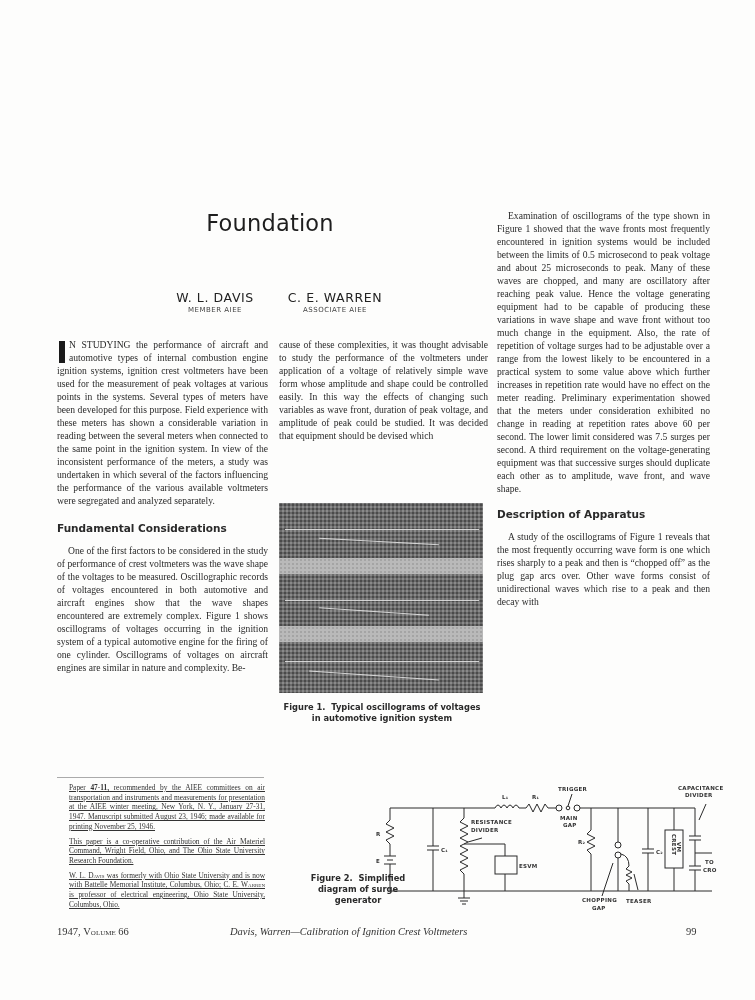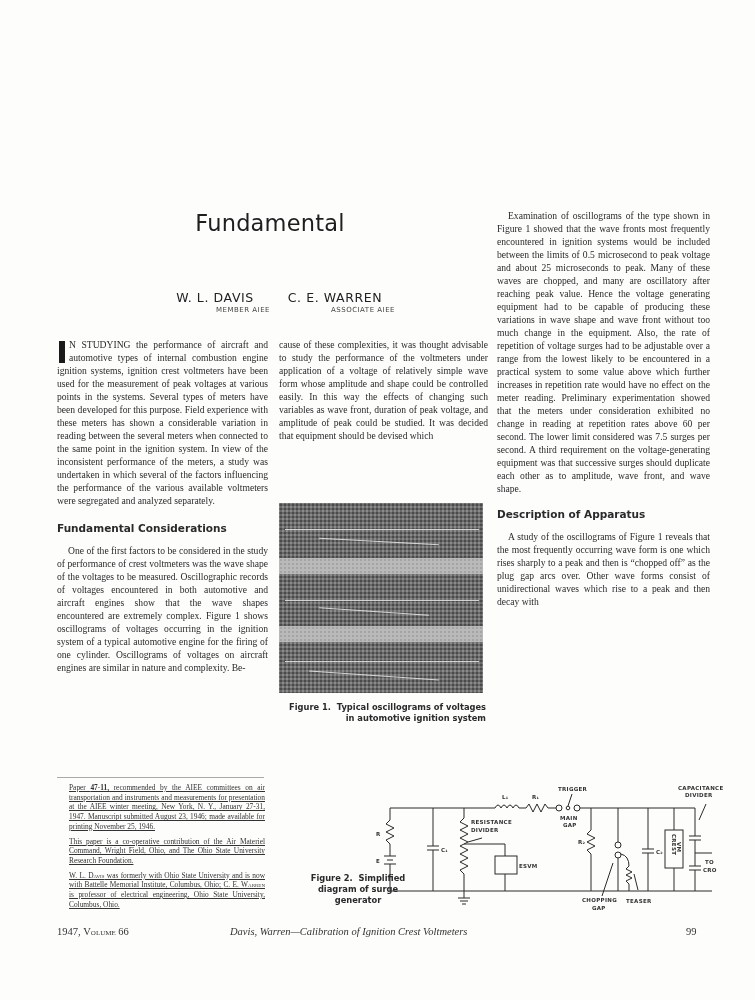--- a/index.html
+++ b/index.html
@@ -9,21 +9,21 @@
     font-family: "DejaVu Serif", "Liberation Serif", serif;
   }
   .abs { position: absolute; }
   .title {
     left: 60px; width: 420px; top: 206px; text-align: center;
     font-family: "DejaVu Sans", "Liberation Sans", sans-serif;
     font-size: 22.5px; line-height: 34px; color: #1e1e1e; letter-spacing: 0.2px;
   }
   .author { top: 290px; text-align: center; font-family: "DejaVu Sans", sans-serif; }
   .author .name { font-size: 12.5px; letter-spacing: 0.6px; color: #222; }
-  .author .role { font-size: 7px; letter-spacing: 0.5px; color: #444; margin-top: 1px; text-align: right; }
+  .author .role { font-size: 7px; letter-spacing: 0.5px; color: #444; margin-top: 1px; }
   .col {
     font-size: 9.6px; line-height: 13px; text-align: justify; color: #2a2a2a;
     font-family: "Liberation Serif", "DejaVu Serif", serif;
   }
   .col p { margin: 0; text-indent: 11px; }
   .col p.noind { text-indent: 0; }
   .h { font-family: "DejaVu Sans", "Liberation Sans", sans-serif; font-weight: bold; font-size: 10.5px;
        color: #2a2a2a; margin: 12px 0 9px; text-indent: 0 !important; }
   .dropcap { float: left; width: 6px; height: 22px; background: #1a1a1a; margin: 3px 4px 0 2px; }
   .fig1 {
@@ -44,21 +44,21 @@
   .foot p { margin: 0 0 5px 12px; text-decoration: underline; }
   .sc { font-variant: small-caps; }
   .rule { left: 57px; top: 777px; width: 207px; height: 1px; background: #aaa; }
   .footer { top: 926px; font-family: "Liberation Serif", serif; font-size: 10.5px; color: #333; }
   .diagram-label { font-family: "DejaVu Sans", sans-serif; font-weight: bold; font-size: 5.5px; fill: #333; letter-spacing: 0.3px; }
 </style>
 </head>
 <body>
 
 <div class="abs title">
-  <div>Fundamental</div>
+  <div>Foundation</div>
 </div>
 
 <div class="abs author" style="left:160px;width:110px;">
   <div class="name">W. L. DAVIS</div>
   <div class="role">MEMBER AIEE</div>
 </div>
 <div class="abs author" style="left:275px;width:120px;">
   <div class="name">C. E. WARREN</div>
   <div class="role">ASSOCIATE AIEE</div>
 </div>
@@ -79,21 +79,21 @@
   <div class="trace" style="top:26px;"></div>
   <div class="trace" style="top:38px;width:120px;left:40px;transform:rotate(3deg);"></div>
   <div class="band" style="top:55px;"></div>
   <div class="trace" style="top:97px;"></div>
   <div class="trace" style="top:108px;width:110px;left:40px;transform:rotate(4deg);"></div>
   <div class="band" style="top:123px;"></div>
   <div class="trace" style="top:158px;"></div>
   <div class="trace" style="top:172px;width:130px;left:30px;transform:rotate(4deg);"></div>
 </div>
 
-<div class="abs" style="left:278px;top:702px;width:208px;text-align:right;">
+<div class="abs" style="left:278px;top:702px;width:208px;text-align:center;">
   <div class="cap-title">
     <span>Figure 1.</span>&nbsp;&nbsp;<span>Typical oscillograms of voltages in automotive ignition system</span>
   </div>
 </div>
 
 <div class="abs col" style="left:497px;top:209px;width:213px;">
   <p>Examination of oscillograms of the type shown in Figure 1 showed that the wave fronts most frequently encountered in ignition systems would be included between the limits of 0.5 microsecond to peak voltage and about 25 microseconds to peak.  Many of these waves are chopped, and many  are oscillatory after reaching peak value.  Hence the voltage generating equipment had to be capable of producing these variations in wave shape and wave front without too much change in the equipment.  Also, the rate of repetition of voltage surges had to be adjustable over a range from the lowest likely to be encountered in a practical system to some value above which further increases in repetition rate would have no effect on the meter reading.  Preliminary experimentation showed that the meters under consideration exhibited no change in reading at repetition rates above 60 per second.  The lower limit considered was 7.5 surges per second.  A third requirement on the voltage-generating equipment was that successive surges should duplicate each other as to amplitude, wave front, and wave shape.</p>
   <div class="h" style="margin-top:13px;">Description of Apparatus</div>
   <p>A study of the oscillograms of Figure 1 reveals that the most frequently occurring wave form is one which rises sharply to a peak and then is “chopped off” as the plug gap arcs over.  Other wave forms consist of unidirectional waves which rise to a peak and then decay with</p>
 </div>

